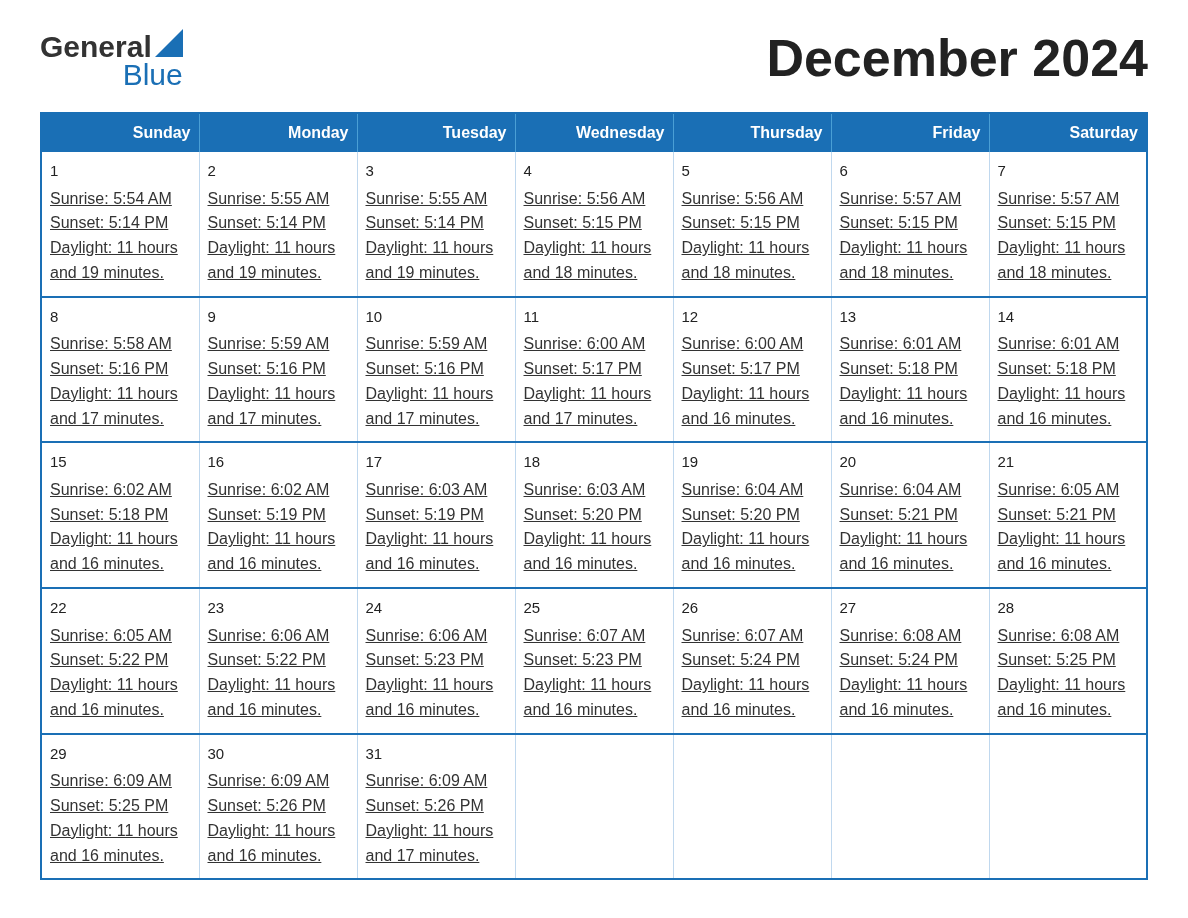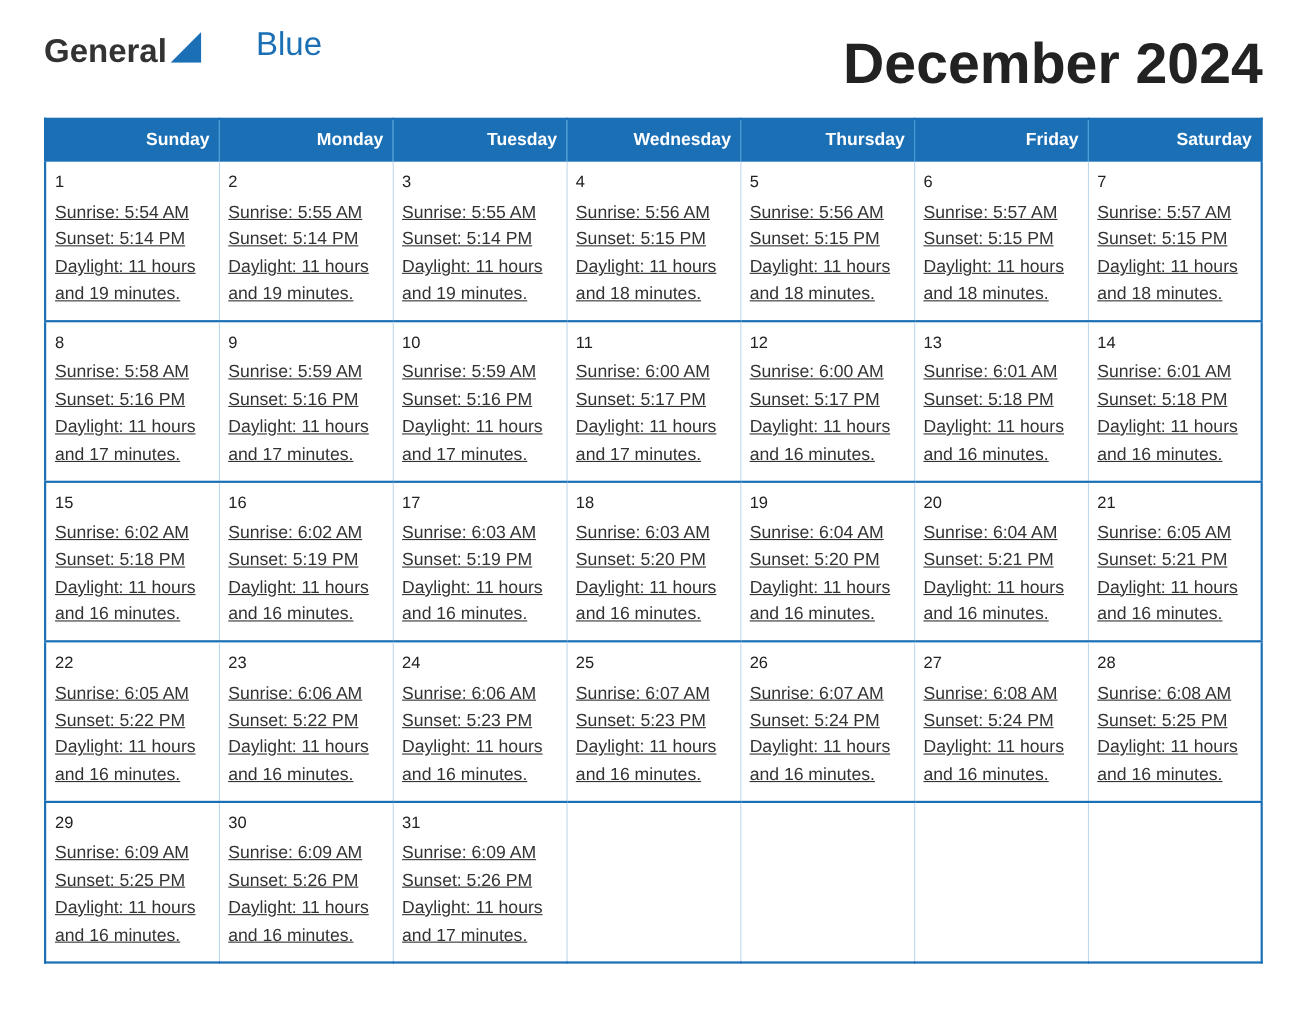--- a/index.html
+++ b/index.html
@@ -81,21 +81,21 @@
     .empty-cell {
       background: #fff;
     }
     .logo-text-general {
       font-size: 30px;
       font-weight: bold;
       color: #333;
     }
     .logo-block {
       display: flex;
-      flex-direction: row;
+      flex-direction: column;
       text-align: right;
     }
     .logo-line1 {
       display: flex;
       align-items: center;
     }
     .logo-line2 {
       font-size: 30px;
       font-weight: normal;
       color: #1a6fb5;

